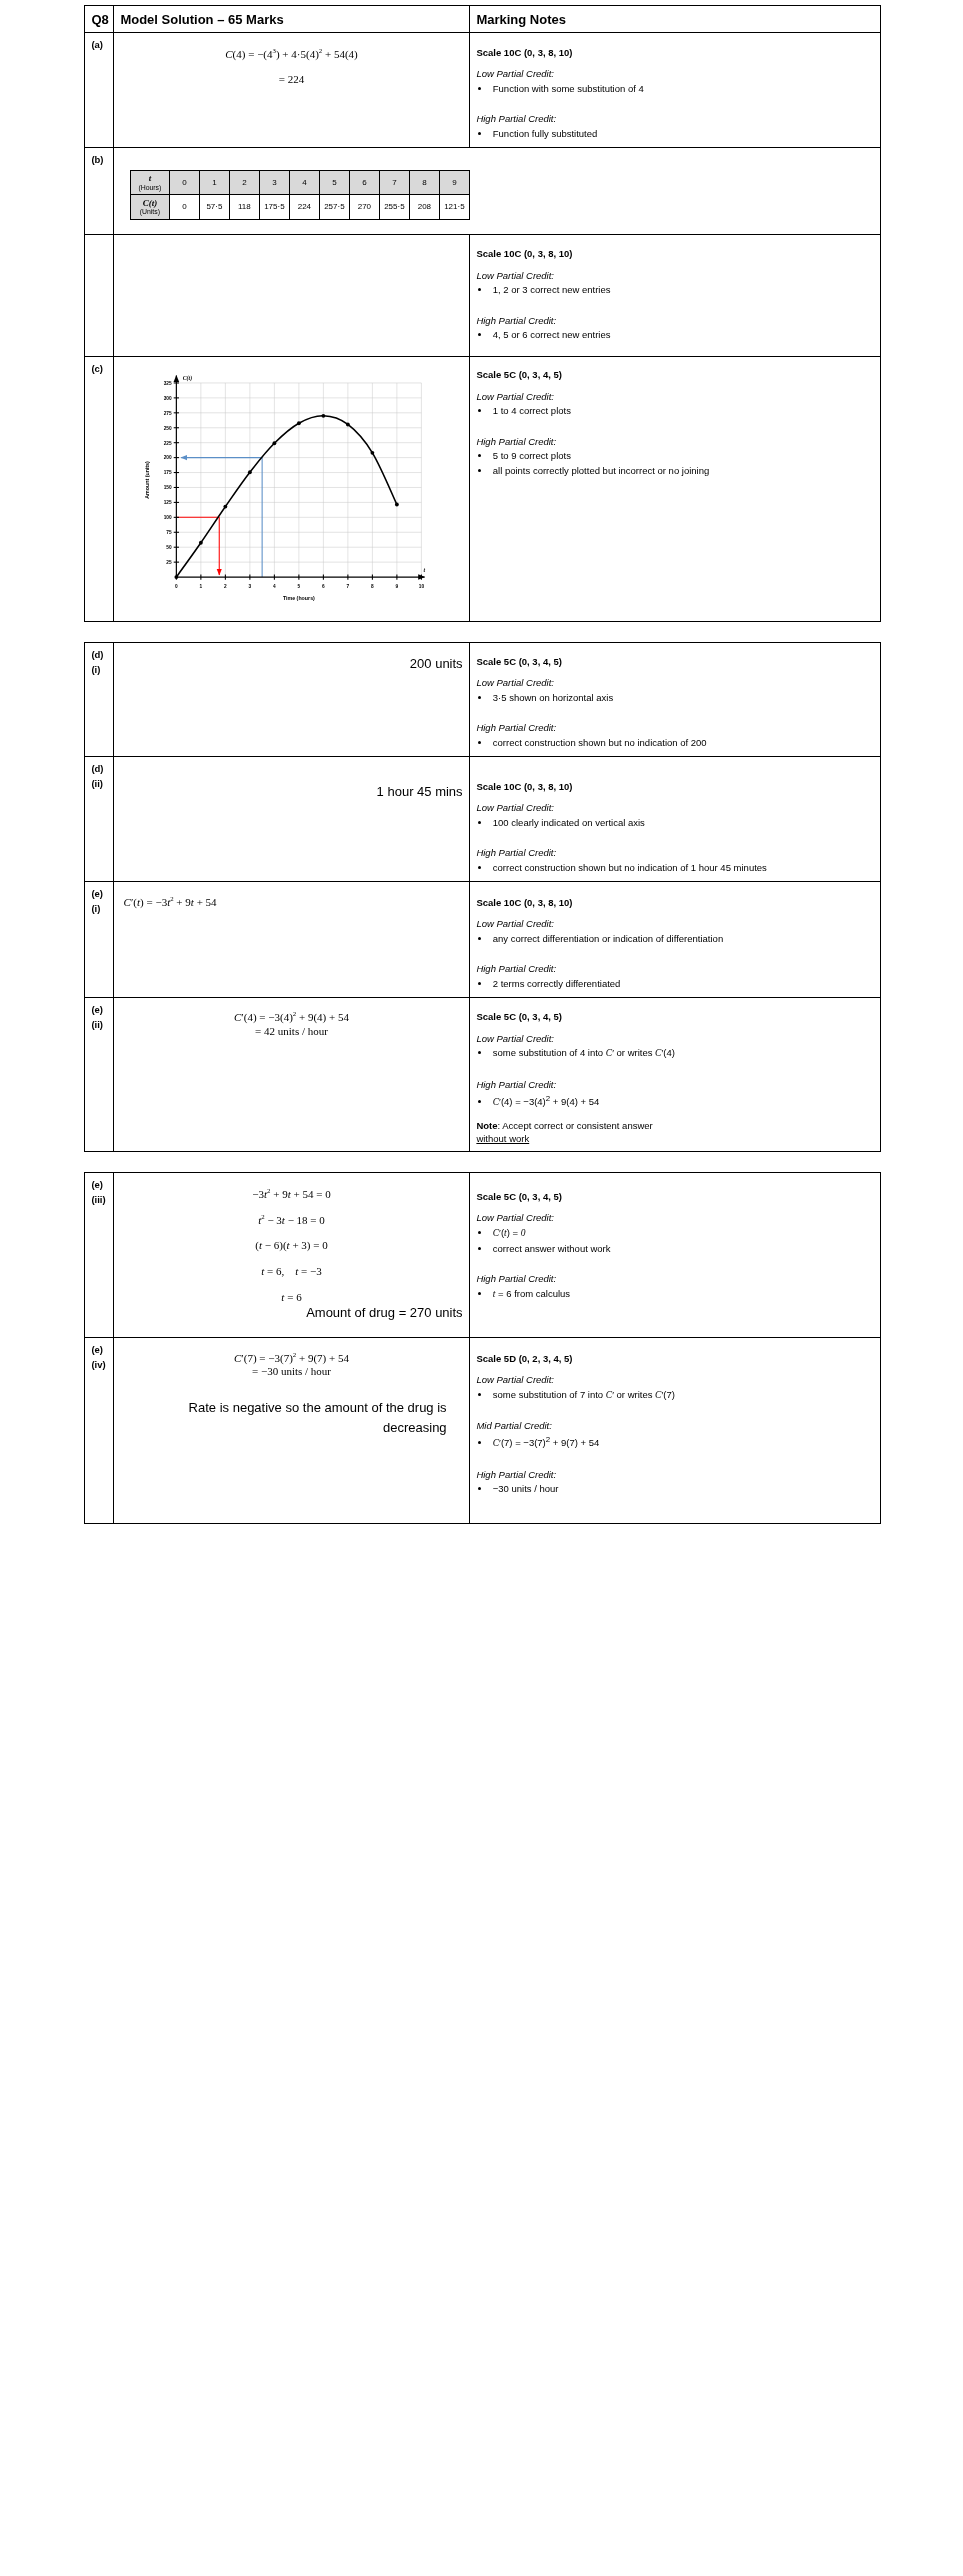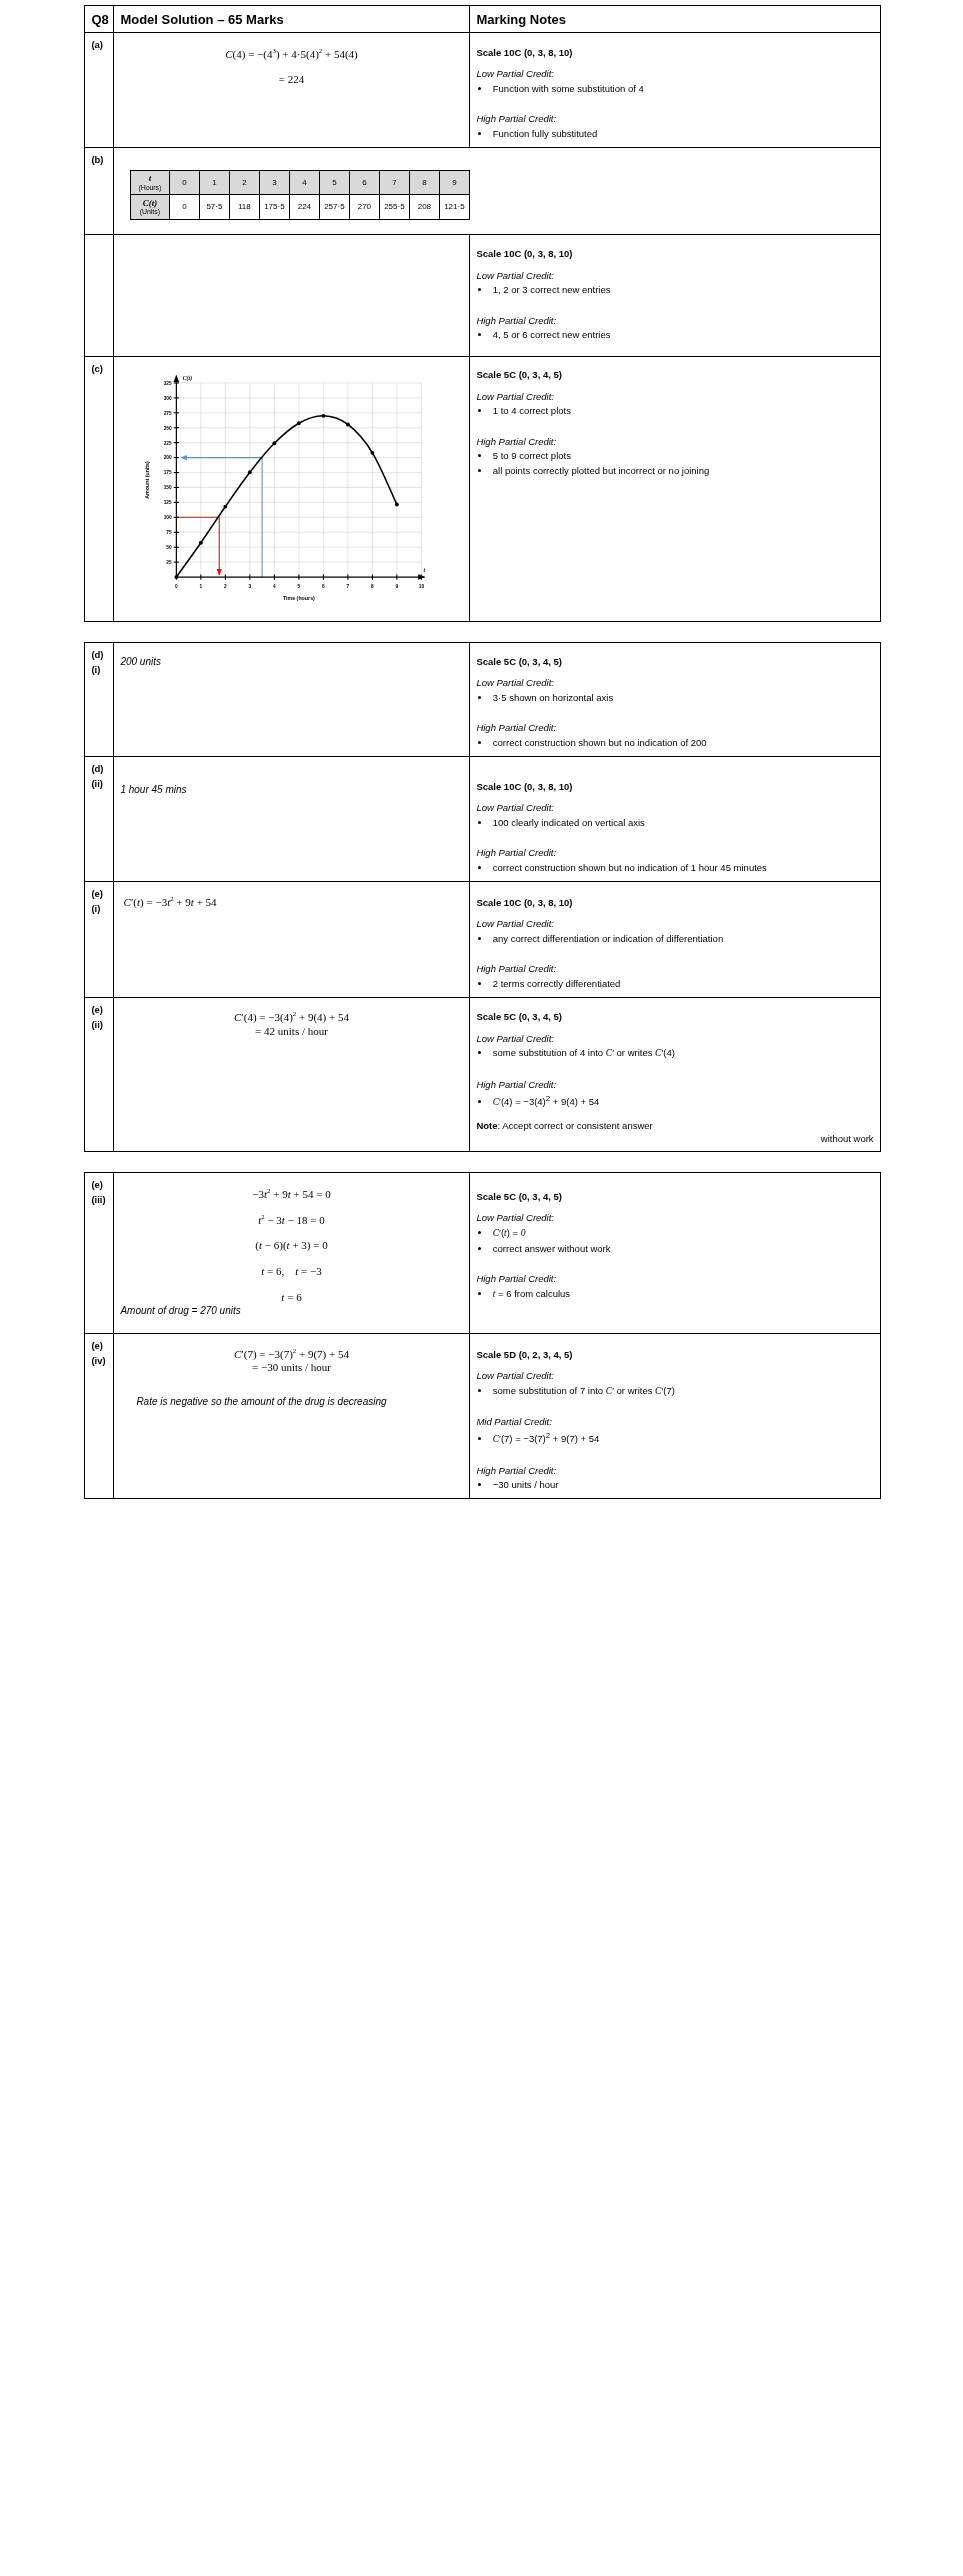--- a/index.html
+++ b/index.html
@@ -39,33 +39,33 @@
   
   .sol { font-size: 10px; }
   .math {
     font-family: "Liberation Serif", serif;
     font-size: 11px;
     text-align: center;
     white-space: nowrap;
   }
   .math .it { font-style: italic; }
   .math sup { font-size: 0.62em; vertical-align: super; line-height:0; }
-  .center-txt { text-align:left; font-size:10px;font-style:italic; }
+  .center-txt { text-align:right; font-size:13px; }
   .mid-dot { font-family:"Liberation Serif", serif; }
 
   
   .mn { font-size: 9.5px; line-height: 1.42; }
   .mn .scale { font-weight: bold; margin-bottom: 2.1px; }
   .mn .credit { font-style: italic; margin-top: 17px; margin-bottom: 1.1px; }
   .mn .credit.first { margin-top: 8px; }
   .mn ul { margin: 0 0 0 2.1px; padding-left: 12.7px; list-style: disc; }
   .mn li { margin: 1.1px 0; padding-left: 1.6px; }
   .mn .note { margin-top: 9.5px; }
   .mn .note b { font-weight:bold;text-align:center; }
-  .mn .note .indent { display:block; text-align:right; }
+  .mn .note .indent { display:block; text-align:left;text-decoration:underline; }
   .mn .mathin { font-family:"Liberation Serif", serif; font-style: italic; }
 
   
   .datawrap { padding: 17px 0 9.5px 9.5px; }
   table.data {
     border-collapse: collapse;
     table-layout: fixed;
     font-family: "Liberation Sans", sans-serif;
   }
   table.data td {

